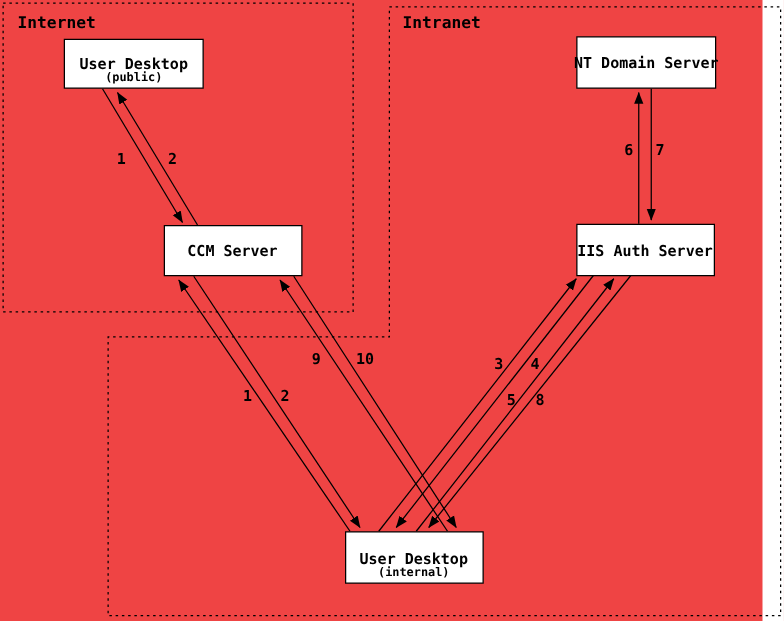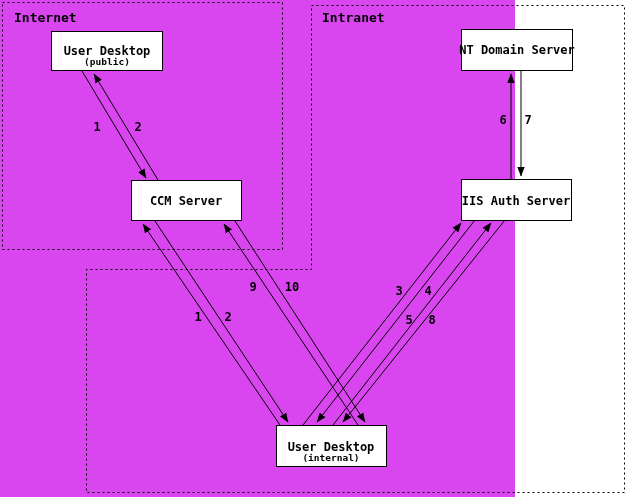--- a/index.html
+++ b/index.html
@@ -1,20 +1,20 @@
 <!DOCTYPE html>
 <html><head>
 <meta charset="utf-8">
 <style>
   html, body { margin: 0; padding: 0; background: #ffffff; }
   #stage {
     position: relative;
-    width: 515px;
+    width: 610px;
     height: 497px;
-    background: #d946ef;
+    background: #ef4444;
     font-family: "DejaVu Sans Mono", "Liberation Mono", monospace;
   }
   svg { display: block; }
   .zone-border { fill: none; stroke: #000; stroke-width: 1; stroke-dasharray: 2 3; }
   .node-box   { fill: #fff; stroke: #000; stroke-width: 1; }
   .flow-line  { stroke: #000; stroke-width: 1; fill: none; }
   .zone-label  { font: bold 13px "DejaVu Sans Mono", monospace; fill: #000; }
   .node-title  { font: bold 12px "DejaVu Sans Mono", monospace; fill: #000; text-anchor: middle; }
   .node-sub    { font: bold 9.5px "DejaVu Sans Mono", monospace; fill: #000; text-anchor: middle; }
   .step-label  { font: bold 12px "DejaVu Sans Mono", monospace; fill: #000; text-anchor: middle; }

